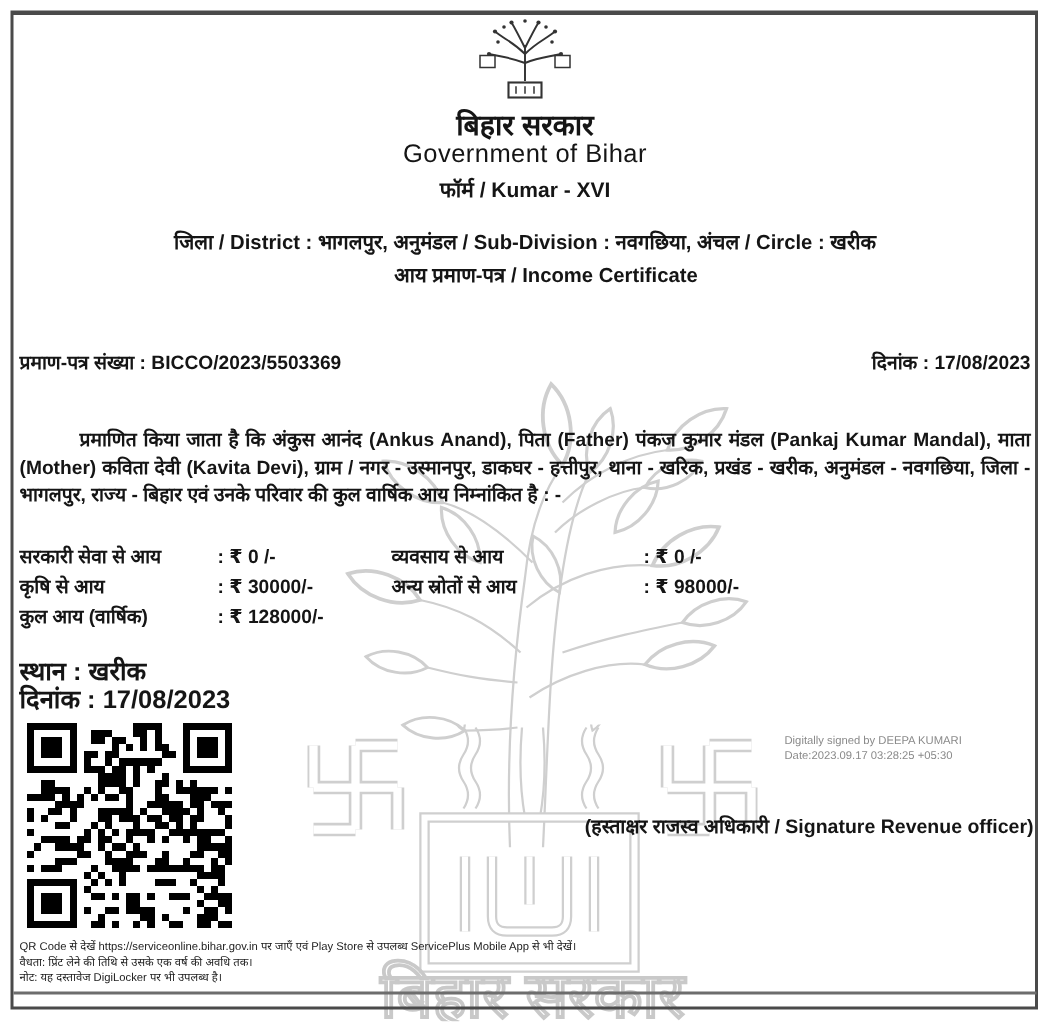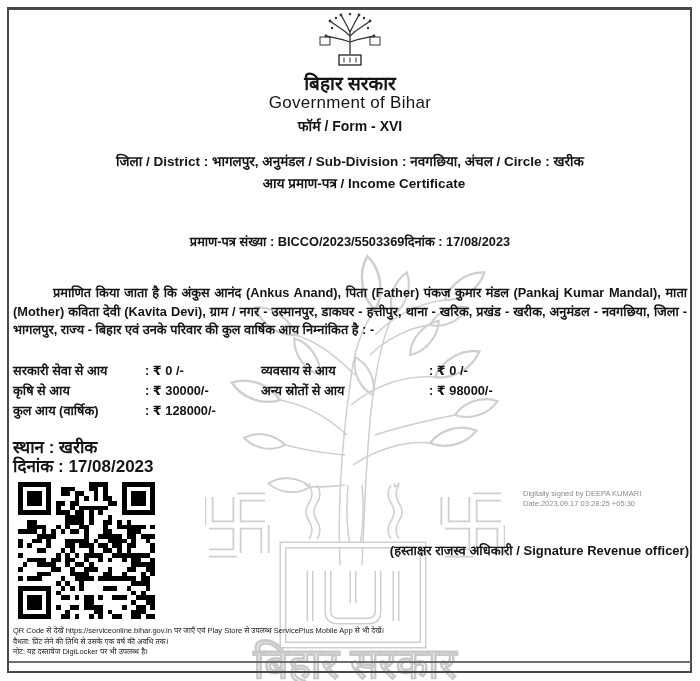--- a/index.html
+++ b/index.html
@@ -7,21 +7,21 @@
         font-family:"Liberation Sans","DejaVu Sans",sans-serif;color:#151515;}
   .frame{position:absolute;left:7px;top:7px;right:8px;bottom:8px;border:2px solid #4a4a4a;border-top-width:3px;pointer-events:none;}
   .wm{position:absolute;z-index:0;}
   .content{position:absolute;z-index:1;}
   .center{left:0;right:0;text-align:center;}
   .t-hi{top:70px;font-size:19px;font-weight:bold;}
   .t-en{top:93px;font-size:17px;font-weight:normal;letter-spacing:.3px;}
   .t-form{top:116px;font-size:14px;font-weight:bold;}
   .district{top:152px;left:40px;right:40px;text-align:center;font-size:13.5px;font-weight:bold;line-height:20px;}
   .cert-title{top:174px;font-size:13.5px;font-weight:bold;padding-left:28px;}
-  .meta{top:232px;left:13px;right:13px;display:flex;justify-content:center;font-size:12.8px;font-weight:bold;}
+  .meta{top:232px;left:13px;right:13px;display:flex;justify-content:space-between;font-size:12.8px;font-weight:bold;}
   .para{top:284px;left:13px;right:13px;font-size:12.8px;font-weight:bold;line-height:18.5px;text-align:justify;text-indent:40px;}
   .income{top:361px;left:13px;right:13px;display:grid;grid-template-columns:132px 116px 168px auto;
           font-size:12.8px;font-weight:bold;line-height:20px;}
   .place{top:438px;left:13px;font-size:17px;font-weight:bold;line-height:19px;}
   .qr{top:482px;left:18px;width:137px;height:137px;}
   .dsig{top:489px;left:523px;width:172px;font-size:7.5px;line-height:9.5px;color:#8a8a8a;}
   .sigline{top:541px;right:11px;font-size:13px;font-weight:bold;}
   .notes{top:626px;left:13px;font-size:7.5px;font-weight:normal;line-height:10.5px;color:#222;}
   .rule{position:absolute;left:9px;right:9px;top:661px;border-top:2px solid #6d6d6d;z-index:1;}
   .emblem{position:absolute;top:12px;left:318px;z-index:1;}
@@ -128,21 +128,21 @@
       <circle cx="18" cy="6" r="1.2"></circle>
         <circle cx="46" cy="6" r="1.2"></circle>
         <circle cx="32" cy="2" r="1.2"></circle>
       <circle cx="14" cy="16" r="1.2"></circle>
         <circle cx="50" cy="16" r="1.2"></circle>
     </g>
   </svg>
 
   <div class="content center t-hi">बिहार सरकार</div>
   <div class="content center t-en">Government of Bihar</div>
-  <div class="content center t-form">फॉर्म / Form - XVI</div>
+  <div class="content center t-form">फॉर्म / Kumar - XVI</div>
 
   <div class="content district">जिला / District : भागलपुर, अनुमंडल / Sub-Division : नवगछिया, अंचल / Circle : खरीक</div>
   <div class="content center cert-title">आय प्रमाण-पत्र / Income Certificate</div>
 
   <div class="content meta">
     <span>प्रमाण-पत्र संख्या : BICCO/2023/5503369</span>
     <span>दिनांक : 17/08/2023</span>
   </div>
 
   <div class="content para">प्रमाणित किया जाता है कि अंकुस आनंद (Ankus Anand), पिता (Father) पंकज कुमार मंडल (Pankaj Kumar Mandal), माता (Mother) कविता देवी (Kavita Devi), ग्राम / नगर - उस्मानपुर, डाकघर - हत्तीपुर, थाना - खरिक, प्रखंड - खरीक, अनुमंडल - नवगछिया, जिला - भागलपुर, राज्य - बिहार एवं उनके परिवार की कुल वार्षिक आय निम्नांकित है : -</div>

